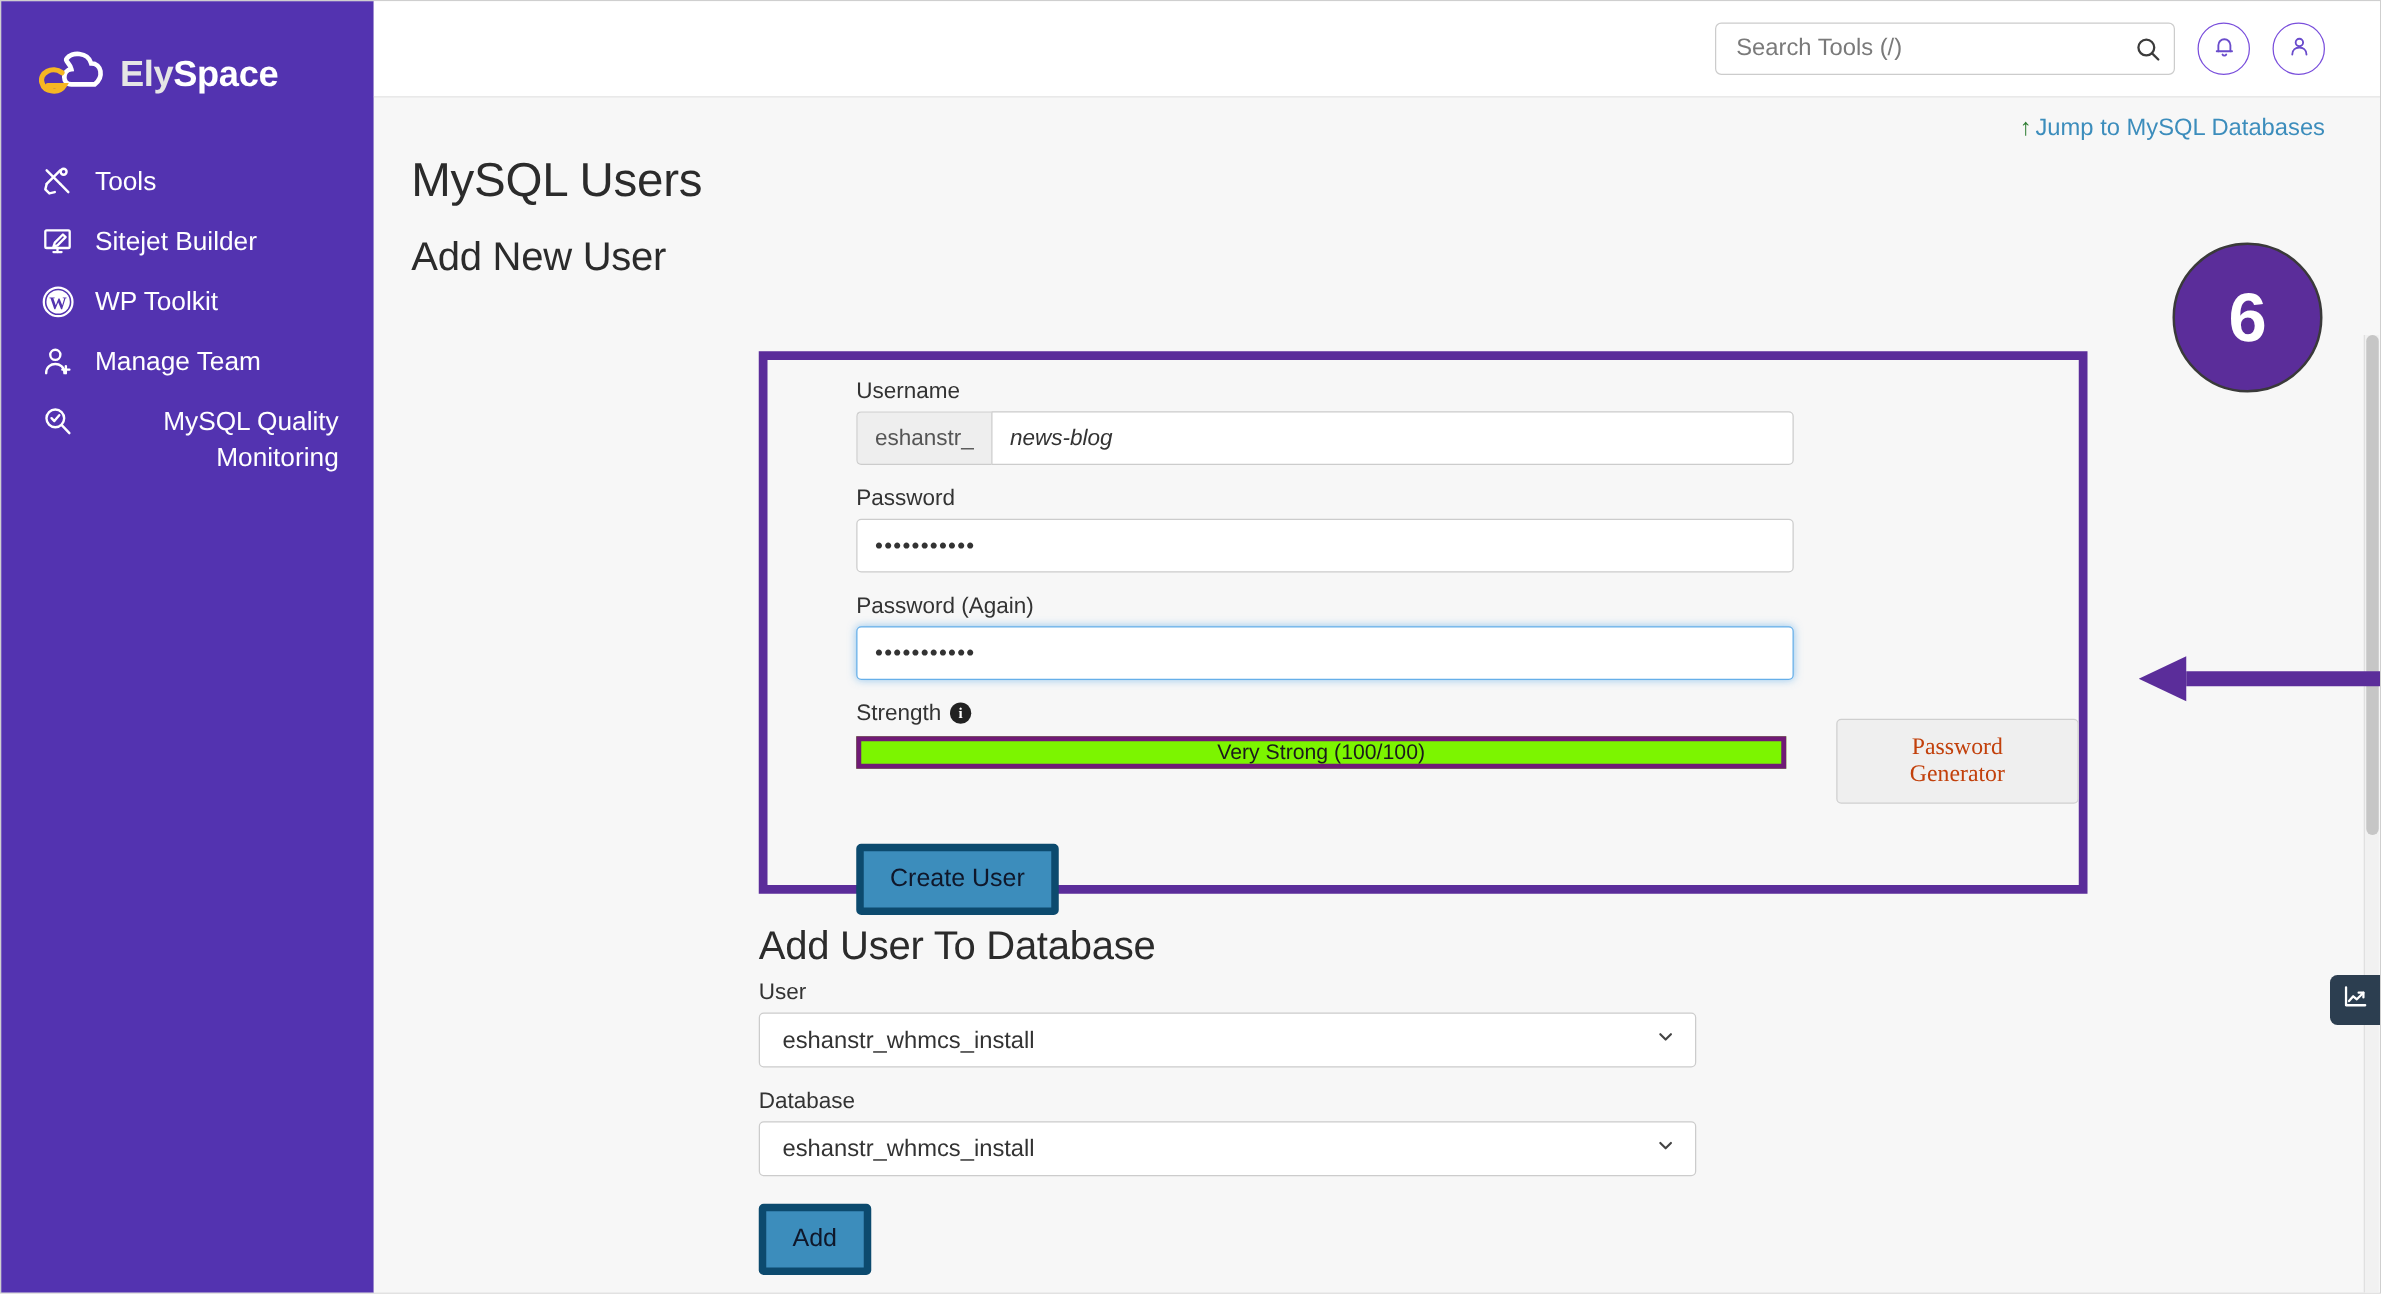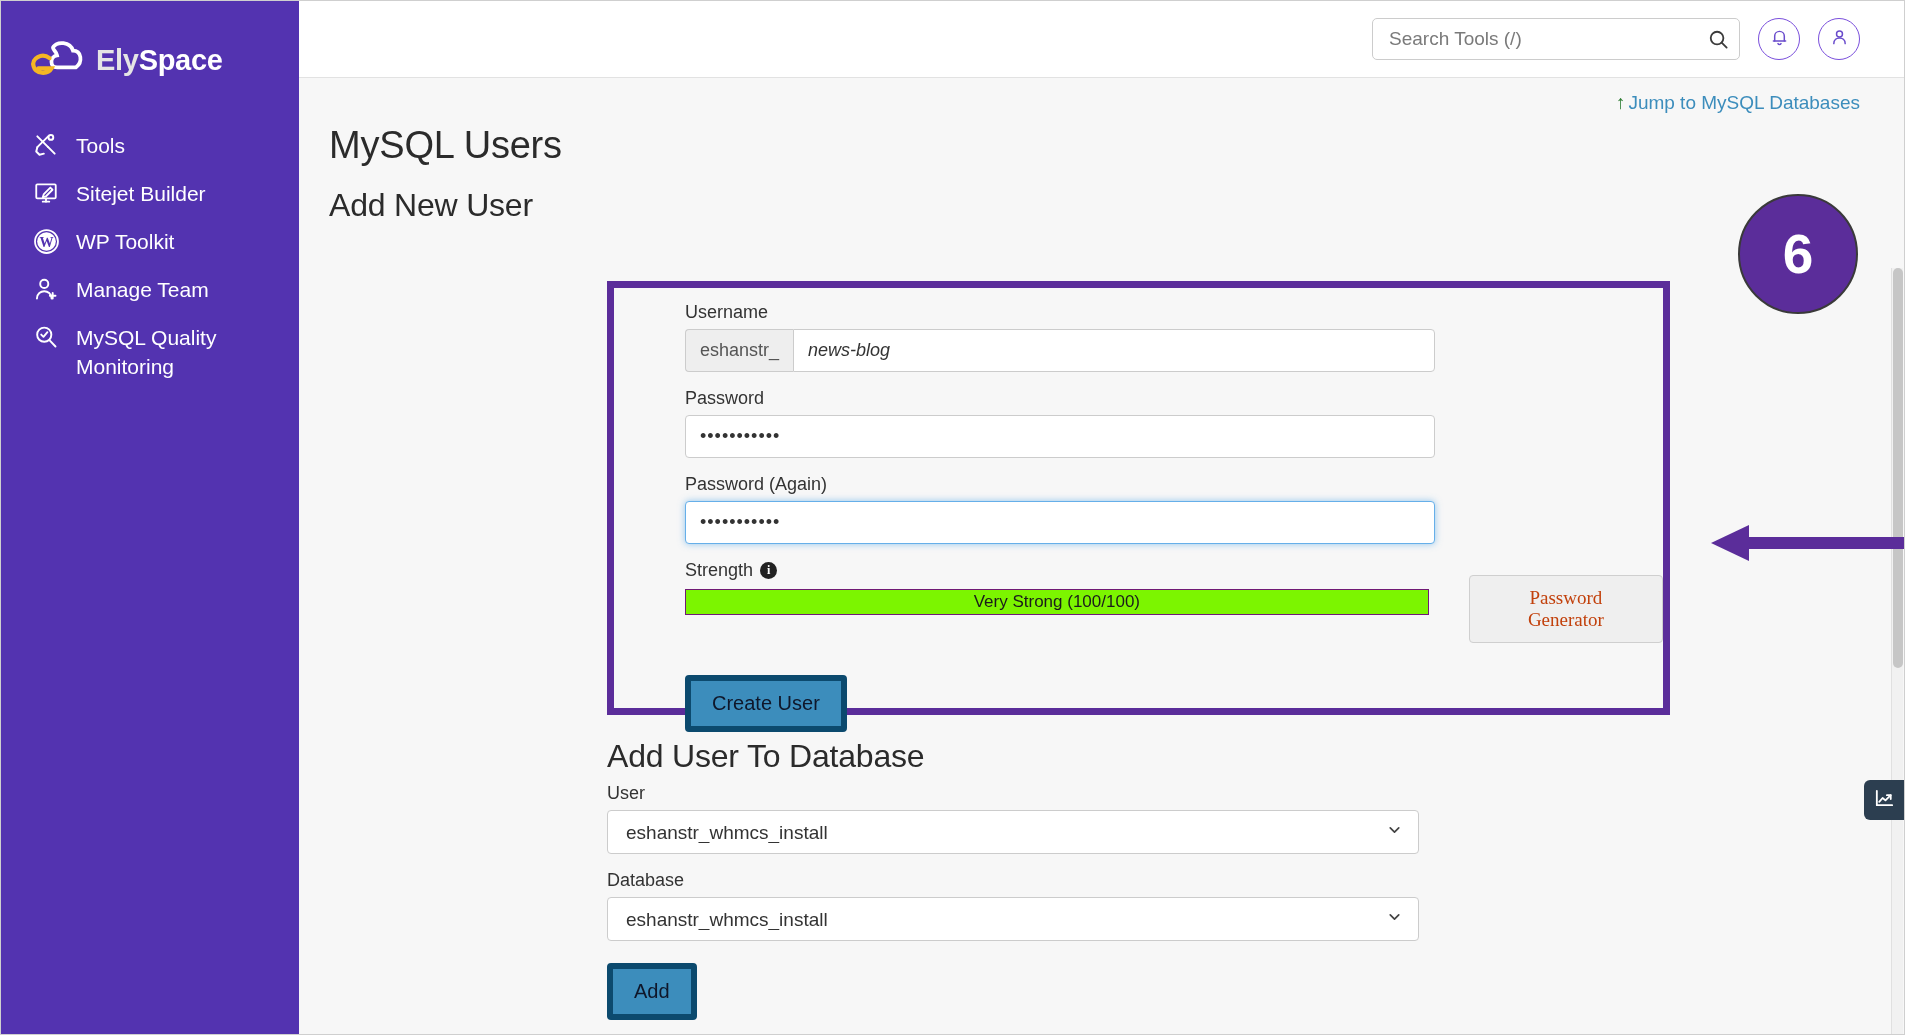--- a/index.html
+++ b/index.html
@@ -56,21 +56,21 @@
     font-size: 21px;
     line-height: 29px;
     cursor: pointer;
     text-decoration: none;
   }
   .nav-icon {
     width: 30px; height: 30px;
     flex: none;
     display: flex; align-items: center; justify-content: center;
   }
-  .nav-label { padding-top: 1px; }
+  .nav-label { padding-top: 1px; text-align: right; }
 
   
   #main {
     flex: 1;
     position: relative;
     height: 100%;
     background: #f7f7f7;
     overflow: hidden;
   }
 
@@ -242,21 +242,21 @@
     align-items: center; justify-content: center;
     font-family: "Liberation Serif", serif;
     cursor: pointer;
   }
   .strength-row {
     display: flex; align-items: flex-start; gap: 40px;
   }
   .strength-bar {
     width: 750px; height: 26px;
     background: #7cf500;
-    border: 1px solid #701a75;
+    border: 4px solid #701a75;
     display: flex; align-items: center; justify-content: center;
     font-size: 17px; color: #1b1b1b;
   }
   .pw-gen-btn {
     background: #efefef;
     border: 1px solid #cfcfcf;
     border-radius: 4px;
     padding: 11px 20px;
     font-size: 19px;
     color: #c2410c;
@@ -278,21 +278,21 @@
     margin-top: 18px;
   }
 
   
   .lower {
     position: absolute;
     left: 308px; top: 660px;
     width: 1100px;
   }
   .lower .section-title { padding-left: 0; padding-top: 0; }
-  .select-wrap { position: relative; width: 812px; height: 44px; }
+  .select-wrap { position: relative; width: 750px; height: 44px; }
   .select-box {
     width: 100%; height: 100%;
     border: 1px solid #ccc;
     border-radius: 4px;
     background: #fff;
     font-size: 19px;
     color: #333;
     padding: 0 40px 0 18px;
     font-family: "Liberation Sans", sans-serif;
     appearance: none;

